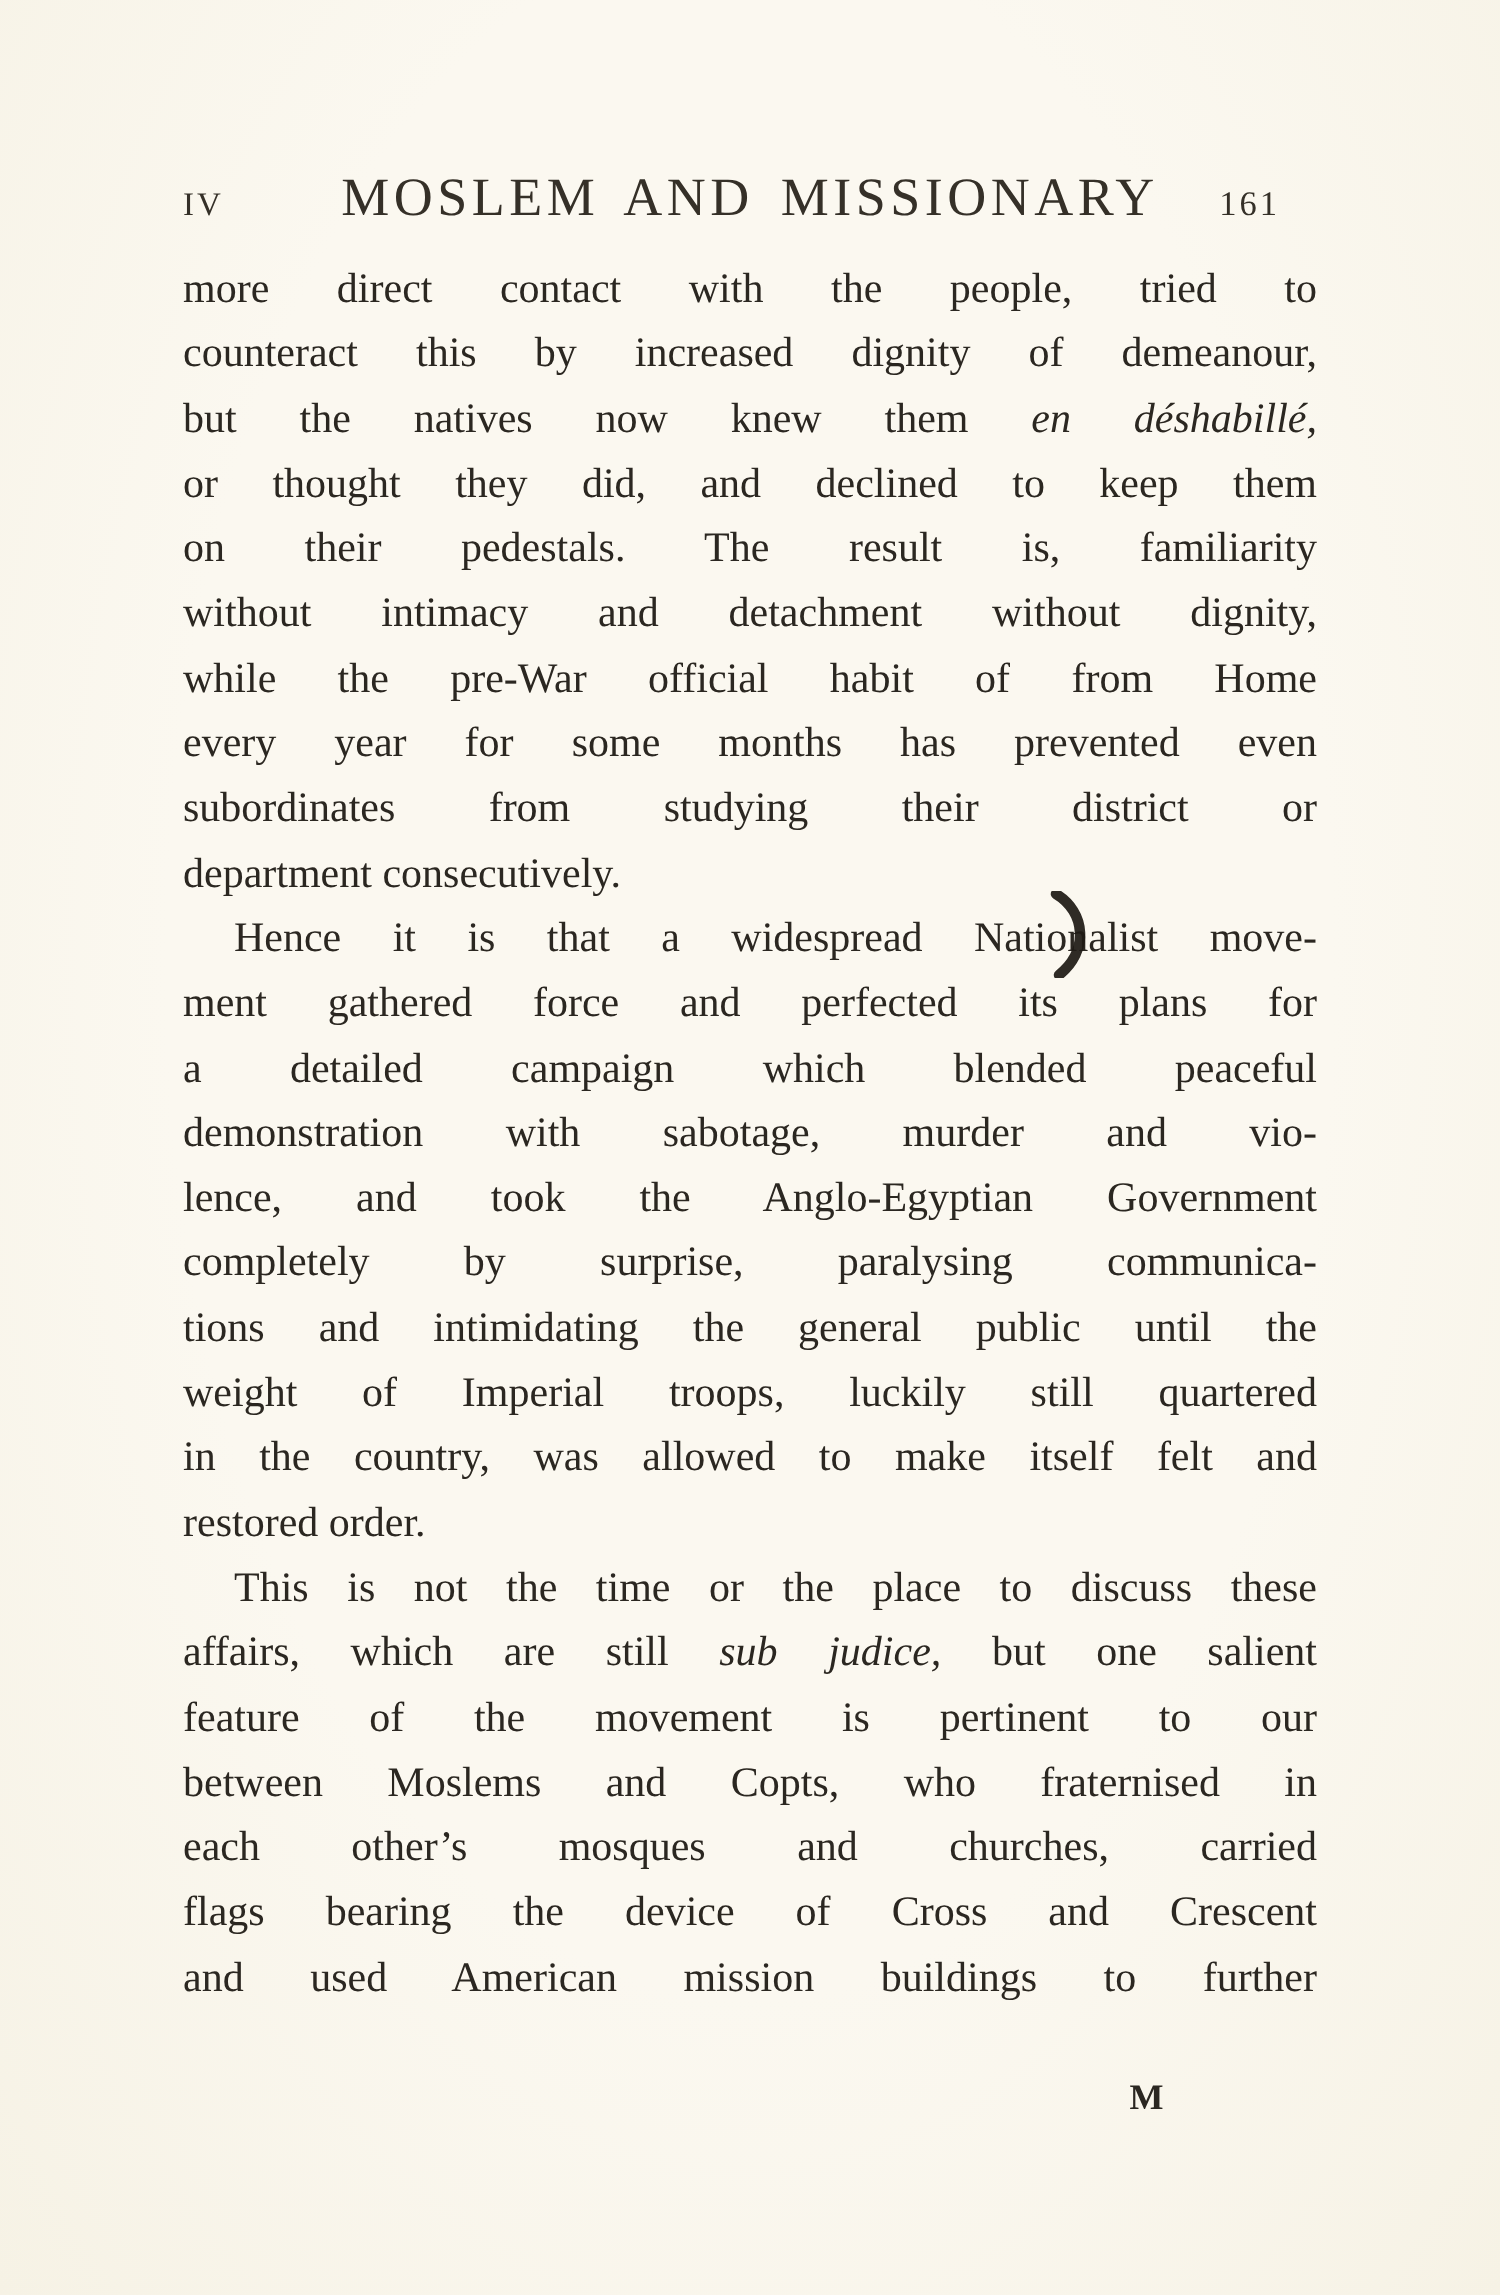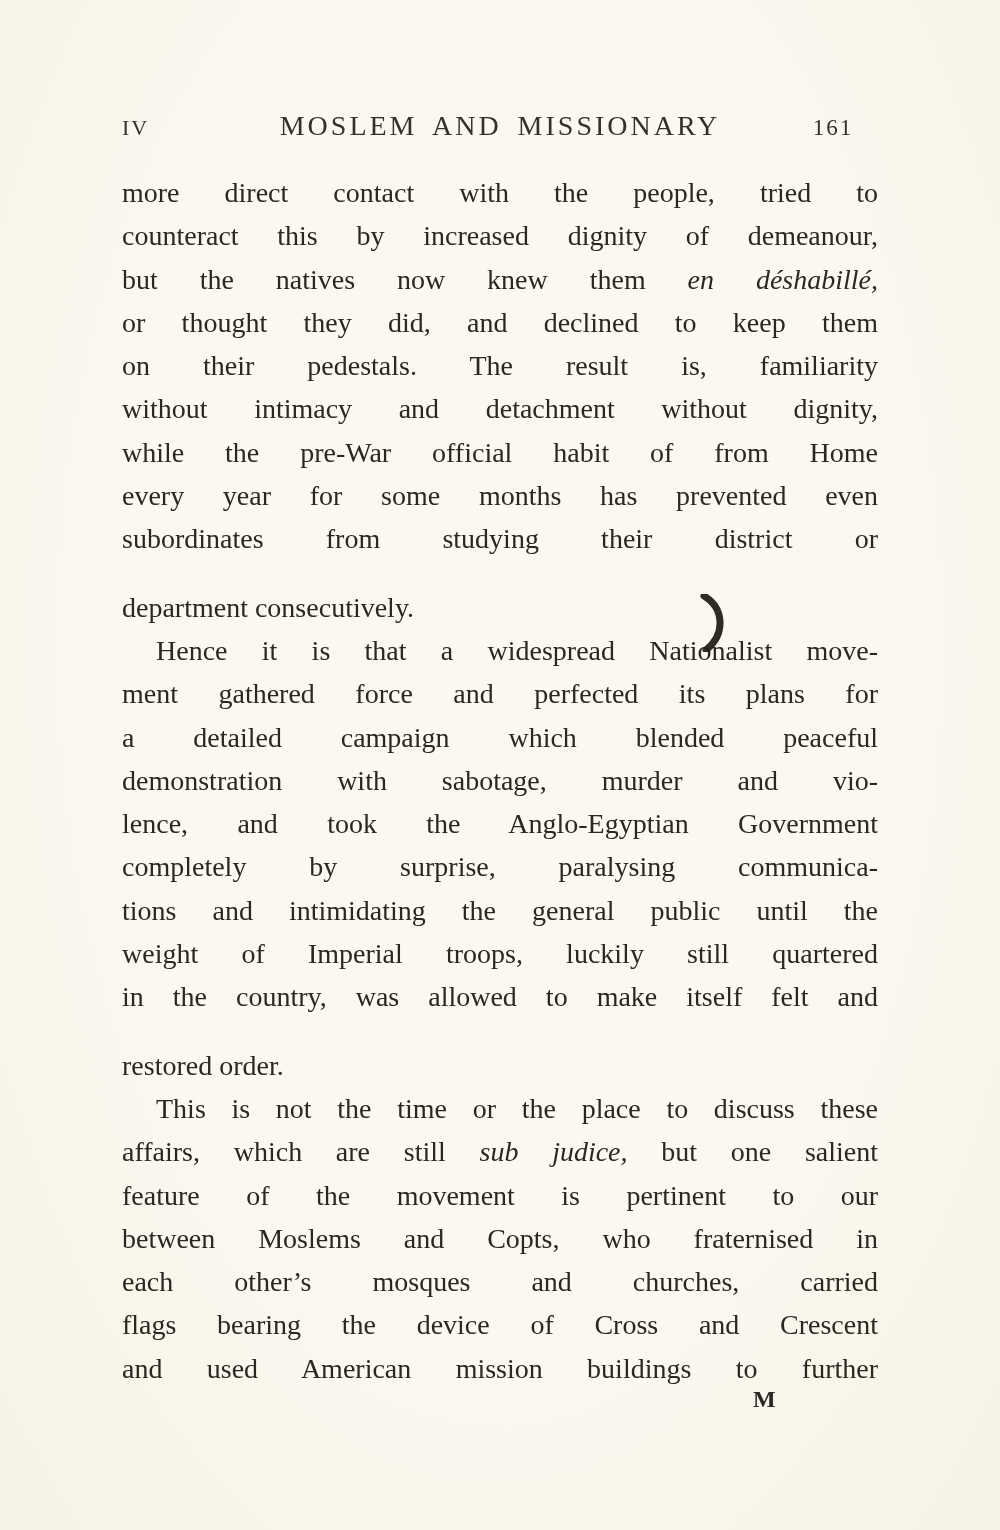--- a/index.html
+++ b/index.html
@@ -30,21 +30,21 @@
     align-items: baseline;
     color: #353028;
     gap: 14px;
   }
   .chapter-numeral {
     font-size: 22px;
     letter-spacing: 2px;
     width: 90px;
   }
   .header-title {
-    font-size: 28px;
+    font-size: 36px;
     letter-spacing: 3px;
     word-spacing: 6px;
     text-align: center;
     flex: 1;
   }
   .page-number {
     font-size: 23px;
     letter-spacing: 2px;
     width: 90px;
     text-align: center;
@@ -58,21 +58,20 @@
   .paragraph { margin: 0; }
   .line {
     font-size: 28px;
     line-height: 43.3px;
     text-align: justify;
     text-align-last: justify;
     white-space: normal;
   }
   .line.flush {
     text-align-last: left;
-    margin-top: 25px;
   }
   .line.indent {
     text-indent: 34px;
   }
   .italic {
     font-style: italic;
   }
   .signature-mark {
     position: absolute;
     left: 753px;

